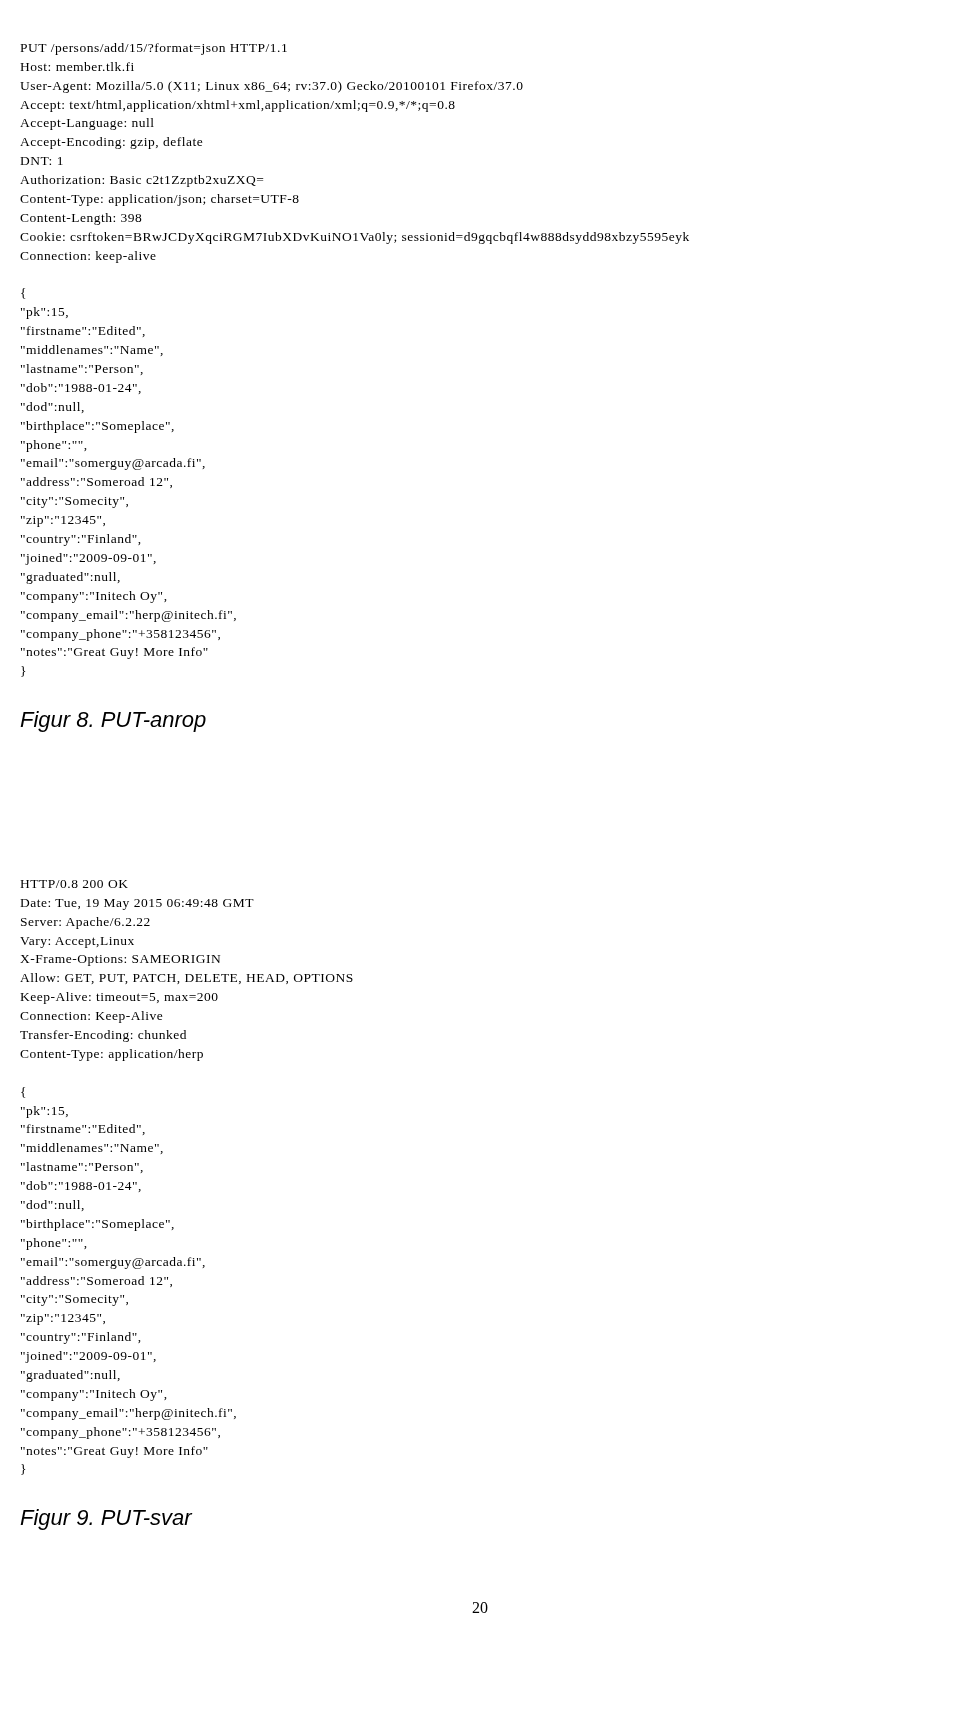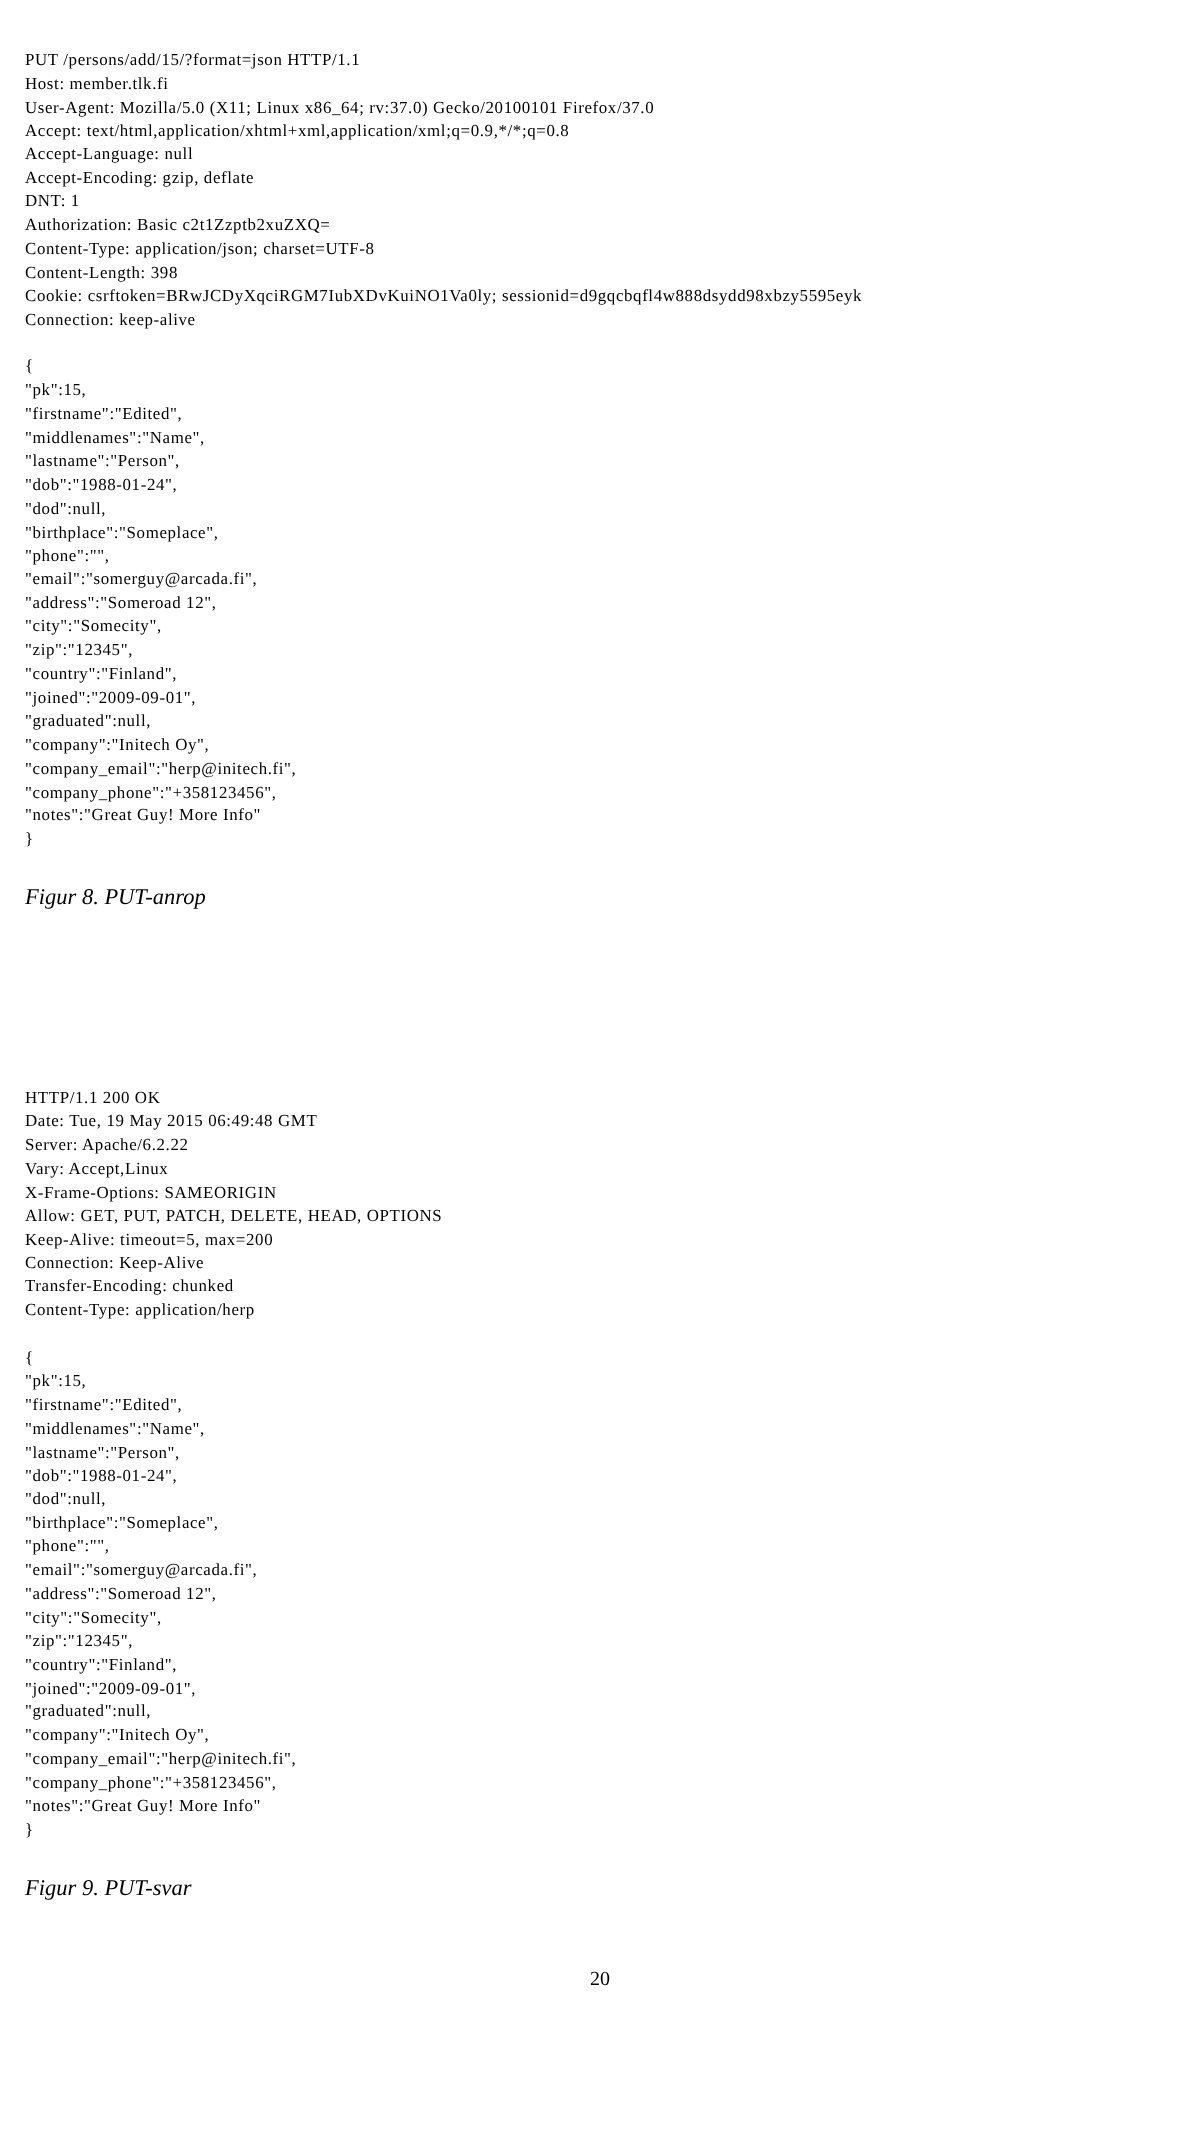--- a/index.html
+++ b/index.html
@@ -11,29 +11,29 @@
     margin: 0;
     padding: 20px 20px 40px 20px;
     width: 920px;
   }
   .code-block {
     white-space: pre;
     font-family: Liberation Serif, serif;
     letter-spacing: 0.5px;
   }
   .caption {
-    font-family: Liberation Serif, serif;
+    font-family: Liberation Sans, sans-serif;
     font-style: italic;
-    font-size: 18px;
+    font-size: 22px;
     margin-top: 24px;
     margin-bottom: 120px;
     letter-spacing: 0;
   }
   .caption-last {
-    margin-bottom: 50px;
+    margin-bottom: 63px;
   }
   .page-number {
     font-family: Georgia, "Times New Roman", serif;
     font-size: 16px;
     text-align: center;
     margin-top: 24px;
   }
 </style>
 </head>
 <body>
@@ -71,21 +71,21 @@
 <span>"company":"Initech Oy",</span>
 <span>"company_email":"herp@initech.fi",</span>
 <span>"company_phone":"+358123456",</span>
 <span>"notes":"Great Guy! More Info"</span>
 <span>}</span>
 </div>
 
 <div class="caption">Figur 8. PUT-anrop</div>
 
 <div class="code-block">
-<span>HTTP/1.1 200 OK</span>
+<span>HTTP/0.8 200 OK</span>
 <span>Date: Tue, 19 May 2015 06:49:48 GMT</span>
 <span>Server: Apache/6.2.22</span>
 <span>Vary: Accept,Linux</span>
 <span>X-Frame-Options: SAMEORIGIN</span>
 <span>Allow: GET, PUT, PATCH, DELETE, HEAD, OPTIONS</span>
 <span>Keep-Alive: timeout=5, max=200</span>
 <span>Connection: Keep-Alive</span>
 <span>Transfer-Encoding: chunked</span>
 <span>Content-Type: application/herp</span>
 

